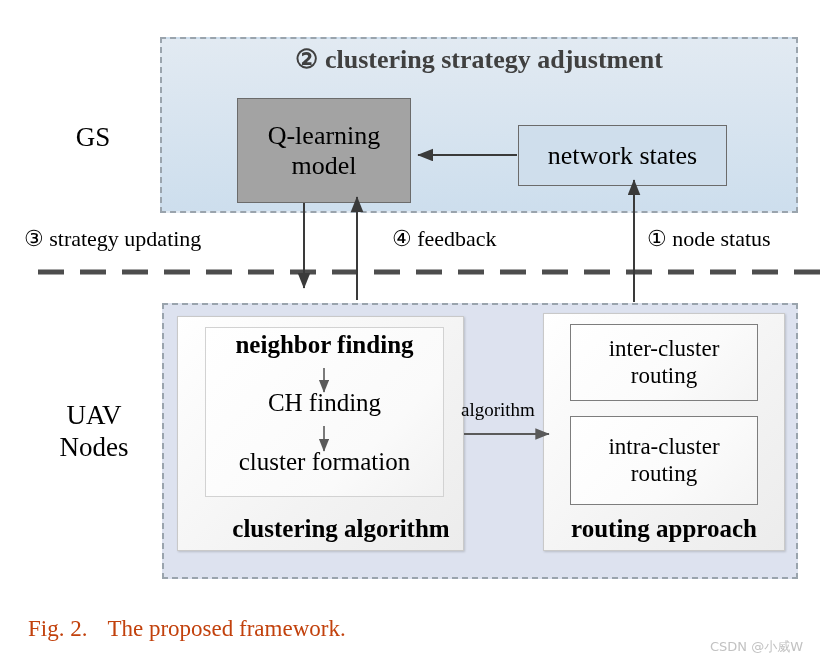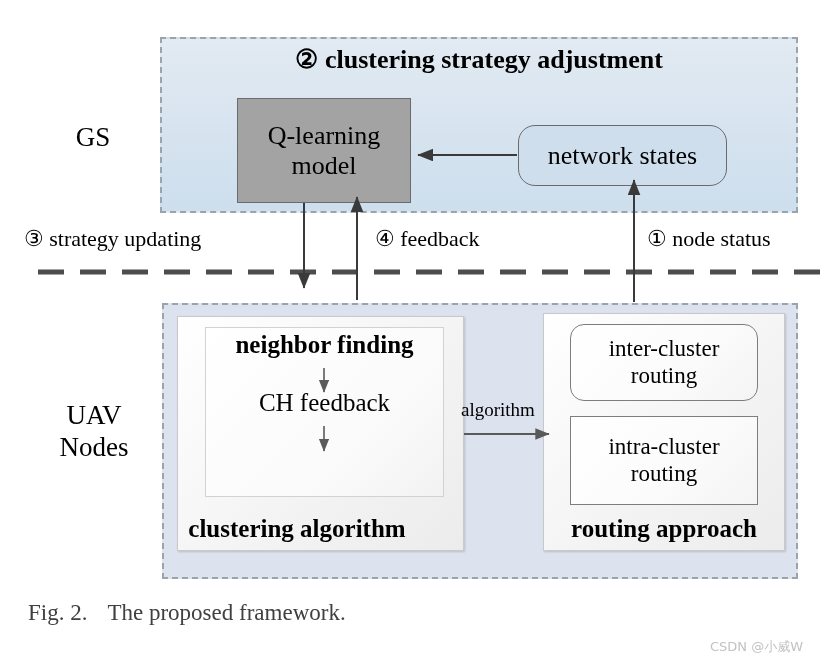--- a/index.html
+++ b/index.html
@@ -55,21 +55,21 @@
   #uav-label { left: 34px; top: 400px; width: 120px; text-align: center; }
 
   
   #gs-title {
     position: absolute;
     left: 160px; top: 44px;
     width: 638px;
     text-align: center;
     font-size: 26px;
     font-weight: bold;
-    color: #000000;
+    color: #404040;
   }
 
   
   .node-box {
     position: absolute;
     box-sizing: border-box;
     border: 1.5px solid #6b6b6b;
     display: flex;
     align-items: center;
     justify-content: center;
@@ -82,32 +82,31 @@
     left: 237px; top: 98px;
     width: 174px; height: 105px;
     background: #a3a3a3;
     font-size: 26px;
   }
   #network-states-box {
     left: 518px; top: 125px;
     width: 209px; height: 61px;
     background: #cfdeec;
     font-size: 26px;
-    border-radius: 17px;
   }
 
   
   .flow-label {
     position: absolute;
     font-size: 22px;
     color: #000;
     white-space: nowrap;
   }
   #label-strategy-updating { left: 24px;  top: 226px; }
-  #label-feedback          { left: 375px; top: 226px; }
+  #label-feedback          { left: 392px; top: 226px; }
   #label-node-status       { left: 647px; top: 226px; }
 
   
   #clustering-panel {
     position: absolute;
     left: 177px; top: 316px;
     width: 287px; height: 235px;
     box-sizing: border-box;
     border: 1px solid #c9c9c9;
     background: linear-gradient(135deg, #ffffff 0%, #f3f3f3 60%, #ececec 100%);
@@ -123,21 +122,21 @@
     box-shadow: 1px 1px 2px rgba(0,0,0,0.16);
   }
   .panel-caption {
     position: absolute;
     font-size: 25px;
     font-weight: bold;
     color: #000;
     text-align: center;
     white-space: nowrap;
   }
-  #clustering-caption { left: 177px; top: 515px; width: 240px; }
+  #clustering-caption { left: 177px; top: 515px; width: 240px; padding-left: 44px; }
   #routing-caption    { left: 537px; top: 515px; width: 254px; }
 
   
   #clustering-stage-box {
     position: absolute;
     left: 205px; top: 327px;
     width: 239px; height: 170px;
     box-sizing: border-box;
     border: 1px solid #d2d2d2;
     background: linear-gradient(135deg, #ffffff 0%, #fafafa 70%, #f2f2f2 100%);
@@ -165,38 +164,38 @@
     background: linear-gradient(135deg, #ffffff 0%, #fbfbfb 60%, #f4f4f4 100%);
     display: flex;
     align-items: center;
     justify-content: center;
     text-align: center;
     font-size: 23px;
     color: #000;
     line-height: 1.14;
     white-space: pre-line;
   }
-  #routing-box-0 { top: 324px; height: 77px; border-radius: 14px; }
+  #routing-box-0 { top: 324px; height: 77px; }
   #routing-box-1 { top: 416px; height: 89px; }
 
   
   #topology-label {
     position: absolute;
     left: 461px; top: 399px;
     font-size: 19px;
     color: #000;
     white-space: nowrap;
   }
 
   
   #figure-caption {
     position: absolute;
-    left: 28px; top: 600px;
+    left: 28px; top: 616px;
     font-size: 23px;
-    color: #404040;
+    color: #c2410c;
     white-space: nowrap;
   }
   #caption-label { margin-right: 20px; }
 
   
   #watermark {
     position: absolute;
     right: 28px; bottom: 8px;
     font-family: "DejaVu Sans", sans-serif;
     font-size: 13px;
@@ -225,21 +224,22 @@
   <div class="flow-label" id="label-node-status">① node status</div>
 
   <div class="region" id="uav-region"></div>
 
   <div class="side-label" id="uav-label">UAV
 Nodes</div>
 
   <div id="clustering-panel"></div>
   <div id="clustering-stage-box"></div>
   <div class="stage-text" id="stage-0">neighbor finding</div>
-  <div class="stage-text" id="stage-1">CH feedback</div>
+  <div class="stage-text" id="stage-1">CH finding</div>
+  <div class="stage-text" id="stage-2">cluster formation</div>
   <div class="panel-caption" id="clustering-caption">clustering algorithm</div>
 
   <div id="routing-panel"></div>
   <div class="routing-box" id="routing-box-0">inter-cluster
 routing</div>
   <div class="routing-box" id="routing-box-1">intra-cluster
 routing</div>
   <div class="panel-caption" id="routing-caption">routing approach</div>
 
   <div id="topology-label">algorithm</div>

